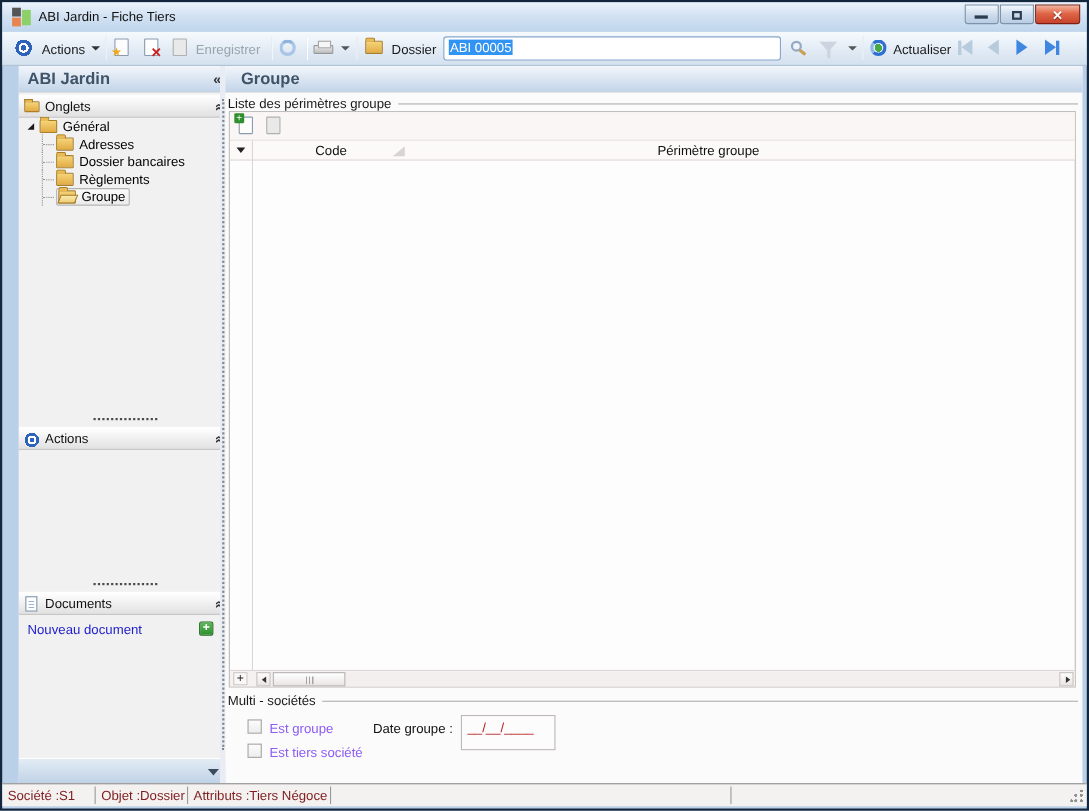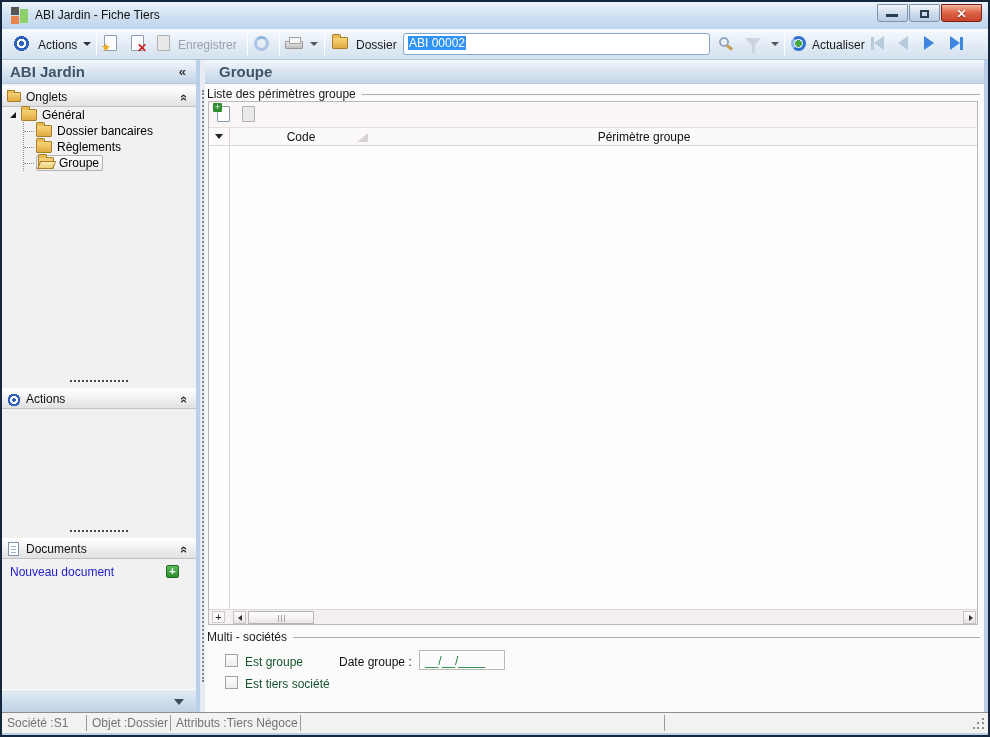--- a/index.html
+++ b/index.html
@@ -71,21 +71,21 @@
   .nav { position:absolute; top:7px; display:flex; align-items:center; }
   .tri-l { width:0; height:0; border-top:7px solid transparent; border-bottom:7px solid transparent; }
   .tri-r { width:0; height:0; border-top:7px solid transparent; border-bottom:7px solid transparent; }
   .navbar-bar { width:3px; height:13px; }
   .nav.dis .tri-l { border-right:10px solid #b7cbdd; }
   .nav.dis .navbar-bar { background:#b7cbdd; }
   .nav.en .tri-r { border-left:10px solid #3f86e0; }
   .nav.en .navbar-bar { background:#3f86e0; }
 
   
-  .sidebar { position:absolute; left:0; top:58px; width:194px; height:652px; background:#f2f1f1; overflow:hidden; }
+  .sidebar { position:absolute; left:15px; top:58px; width:194px; height:652px; background:#f2f1f1; overflow:hidden; }
   .sb-title { position:absolute; left:0; top:0; right:0; height:24px;
               background:linear-gradient(#f2f6fb,#d6e2f0 60%,#c3d5e9); border-bottom:1px solid #b9c8da; }
   .sb-title .t { position:absolute; left:8px; top:3px; font-size:15px; font-weight:bold; color:#3f5469; }
   .chev-left { position:absolute; right:10px; top:4px; font-size:13px; font-weight:bold; color:#333; }
   .panel-header { position:absolute; left:0; right:0; height:21px;
               background:linear-gradient(#ffffff,#e2e1e1); border-top:1px solid #fff; border-bottom:1px solid #c2c2c2; }
   .panel-header .lbl { position:absolute; left:24px; top:3px; font-size:12px; color:#111;text-align:center; }
   .chev-up { position:absolute; right:8px; top:3px; font-size:13px; font-weight:bold; color:#333;
              display:inline-block; transform:rotate(90deg); }
   .mini-folder { position:absolute; left:5px; top:5px; width:14px; height:10px;
@@ -164,29 +164,29 @@
   .sarrow i { position:absolute; top:3px; width:0; height:0; border-top:3px solid transparent; border-bottom:3px solid transparent; }
   .sarrow.left i { left:4px; border-right:4px solid #333; }
   .sarrow.right i { left:5px; border-left:4px solid #333; }
   .sthumb { position:absolute; left:15px; top:0; width:66px; height:13px;
             background:linear-gradient(#ffffff,#e9e5e5); border:1px solid #bab3b3; }
   .sthumb::after { content:''; position:absolute; left:29px; top:3px; width:7px; height:7px;
             background:repeating-linear-gradient(90deg,#a9a2a2 0 1px, transparent 1px 3px); }
 
   .checkbox { position:absolute; width:13px; height:13px; background:linear-gradient(#fcfcfc,#ededed);
               border:1px solid #a5a1a1; }
-  .gray-lbl { position:absolute; font-size:12px; color:#14532d; }
+  .gray-lbl { position:absolute; font-size:12px; color:#8b5cf6; }
   .blk-lbl { position:absolute; font-size:12px; color:#111; }
-  .datebox { position:absolute; width:86px; height:20px; border:1px solid #bdb8b8; background:#fdfcfc;
-             font-size:12px; color:#15803d; padding:3px 5px; }
+  .datebox { position:absolute; width:86px; height:32px; border:1px solid #bdb8b8; background:#fdfcfc;
+             font-size:12px; color:#b91c1c; padding:3px 5px; }
 
   
   .statusbar { position:absolute; left:0; right:0; top:710px; height:21px; background:#f4f1f1;
                border-top:1px solid #8e8e8e; font-size:12px; }
-  .statusbar .cell { position:absolute; top:3px; color:#737373; white-space:nowrap; }
+  .statusbar .cell { position:absolute; top:3px; color:#7f1d1d; white-space:nowrap; }
   .statusbar .vsep { position:absolute; top:2px; bottom:2px; width:1px; background:#9a9a9a; }
   .grip { position:absolute; right:3px; bottom:3px; width:12px; height:12px;
           background:
             radial-gradient(circle at 10px 10px,#8c8c8c 1.2px,transparent 1.5px),
             radial-gradient(circle at 10px 5px,#8c8c8c 1.2px,transparent 1.5px),
             radial-gradient(circle at 5px 10px,#8c8c8c 1.2px,transparent 1.5px),
             radial-gradient(circle at 10px 1px,#8c8c8c 1.2px,transparent 1.5px),
             radial-gradient(circle at 1px 10px,#8c8c8c 1.2px,transparent 1.5px),
             radial-gradient(circle at 5px 5px,#8c8c8c 1.2px,transparent 1.5px); }
 </style>
@@ -230,21 +230,21 @@
     <span class="tb-label disabled" style="left:176px;">Enregistrer</span>
     <span class="sep" style="left:245px;"></span>
     <span class="icon-refresh" style="left:252px;top:7px;"></span>
     <span class="sep" style="left:277px;"></span>
     <span class="icon-printer" style="left:283px;top:12px;"></span>
     <span class="caret" style="left:308px;top:13px;border-top-color:#555;"></span>
     <span class="sep" style="left:322px;"></span>
     <span class="icon-folder" style="left:330px;top:8px;"></span>
     <span class="tb-label" style="left:354px;">Dossier</span>
     <div class="record-box">
-      <span class="sel">ABI 00002</span>
+      <span class="sel">ABI 00005</span>
     </div>
     <span class="icon-search" style="left:717px;top:8px;"></span>
     <span class="icon-funnel" style="left:743px;top:9px;"></span>
     <span class="caret" style="left:769px;top:13px;border-top-color:#555;"></span>
     <span class="sep" style="left:782px;"></span>
     <span class="icon-actualiser" style="left:789px;top:7px;"></span>
     <span class="tb-label" style="left:810px;">Actualiser</span>
     <span class="nav dis" style="left:869px;">
         <i class="navbar-bar"></i>
         <i class="tri-l"></i>
@@ -271,20 +271,25 @@
       <span class="mini-folder"></span>
       <span class="lbl">Onglets</span>
       <span class="chev-up">«</span>
     </div>
 
     <div class="tree">
       <div class="tnode">
         <span class="expander"></span>
         <span class="tfolder"></span>
         <span>Général</span>
+      </div>
+      <div class="tnode">
+        <span class="conn"></span>
+        <span class="tfolder"></span>
+        <span>Adresses</span>
       </div>
       <div class="tnode">
         <span class="conn"></span>
         <span class="tfolder"></span>
         <span>Dossier bancaires</span>
       </div>
       <div class="tnode">
         <span class="conn"></span>
         <span class="tfolder"></span>
         <span>Règlements</span>

